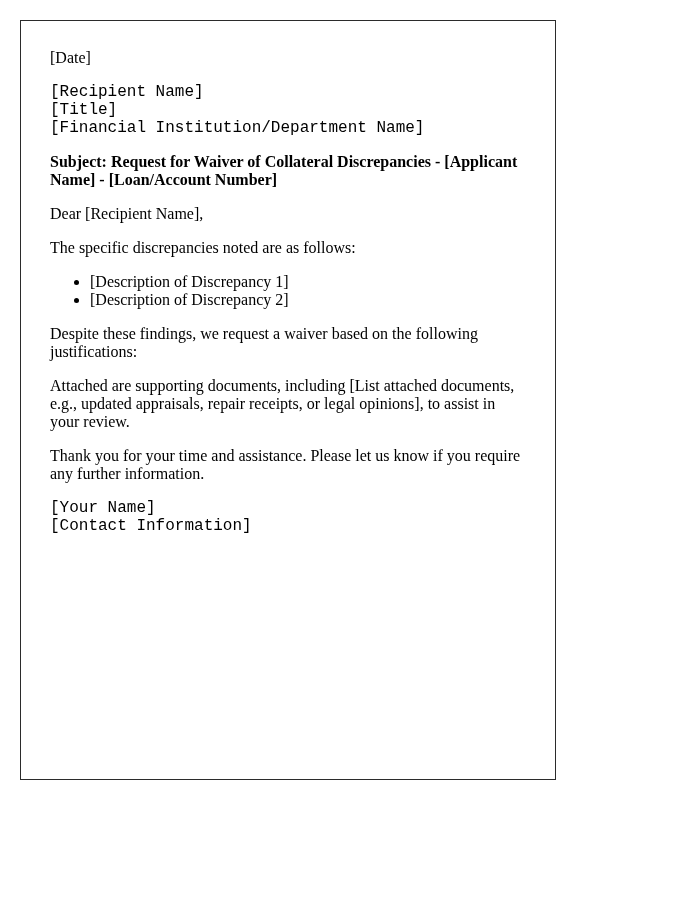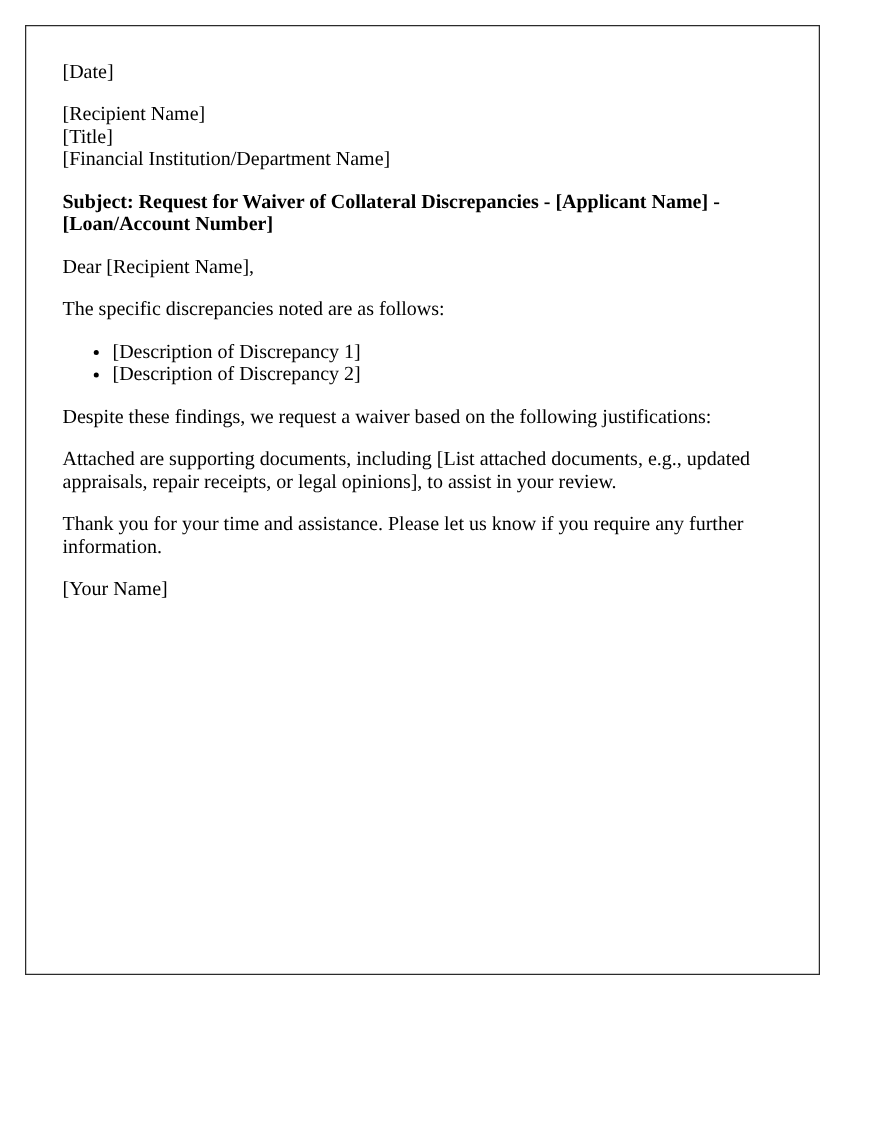--- a/index.html
+++ b/index.html
@@ -9,41 +9,42 @@
     background: #ffffff;
     width: 700px;
     height: 900px;
     font-family: "Liberation Serif", "DejaVu Serif", serif;
     color: #000000;
   }
   .letter-frame {
     position: absolute;
     left: 20px;
     top: 20px;
-    width: 636px;
+    width: 536px;
     height: 760px;
     border: 1px solid #2b2b2b;
     background: #ffffff;
     padding: 12px 29px;
     font-size: 16px;
     line-height: 18px;
     overflow: hidden;
   }
   .letter-frame p {
     margin: 16px 0;
   }
   .letter-frame ul {
     margin: 16px 0;
     padding-left: 40px;
   }
   .letter-frame li {
     margin: 0;
   }
   .block-line {
     display: block;
+    font-family: Liberation Mono, monospace;
   }
   .subject {
     font-weight: bold;
   }
 </style>
 </head>
 <body>
 
 <div class="letter-frame">
 
@@ -71,15 +72,16 @@
 
 
   <p>Attached are supporting documents, including [List attached documents, e.g., updated appraisals, repair receipts, or legal opinions], to assist in your review.</p>
 
 
   <p>Thank you for your time and assistance. Please let us know if you require any further information.</p>
 
 
   <p>
     <span class="block-line">[Your Name]</span>
+    <span class="block-line">[Contact Information]</span>
   </p>
 
 </div>
 
 </body></html>

